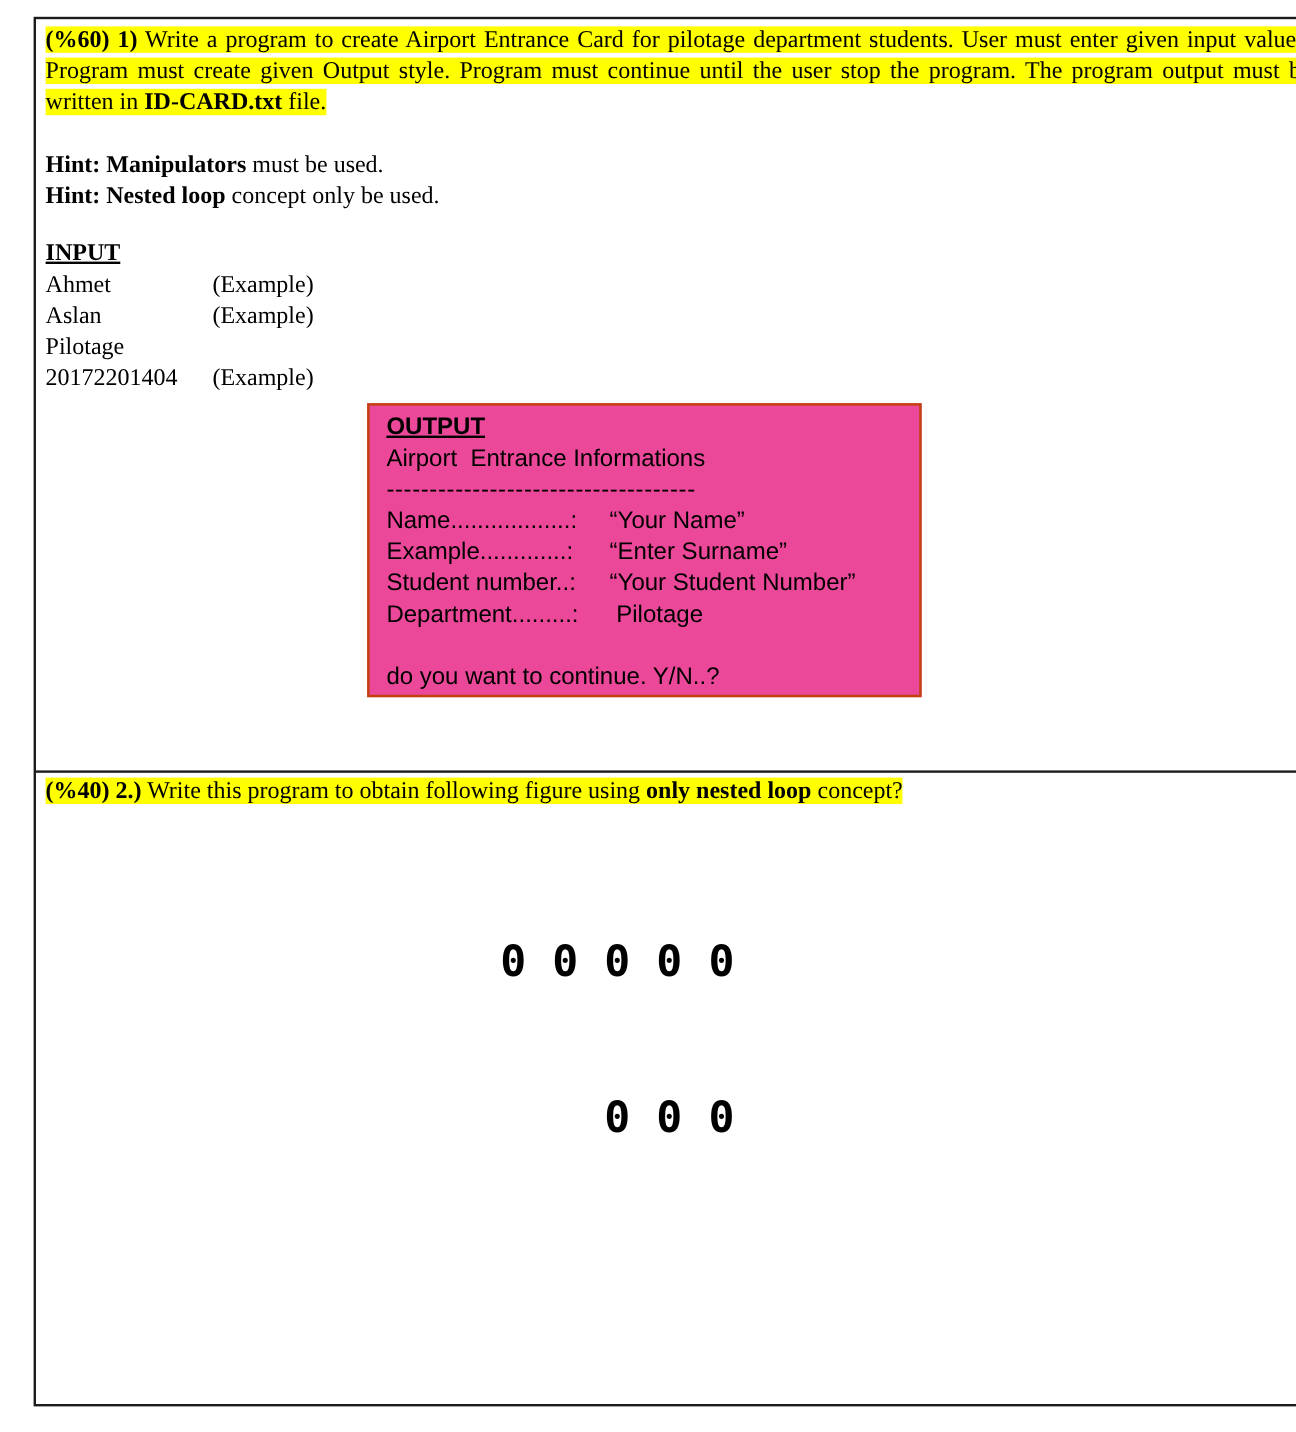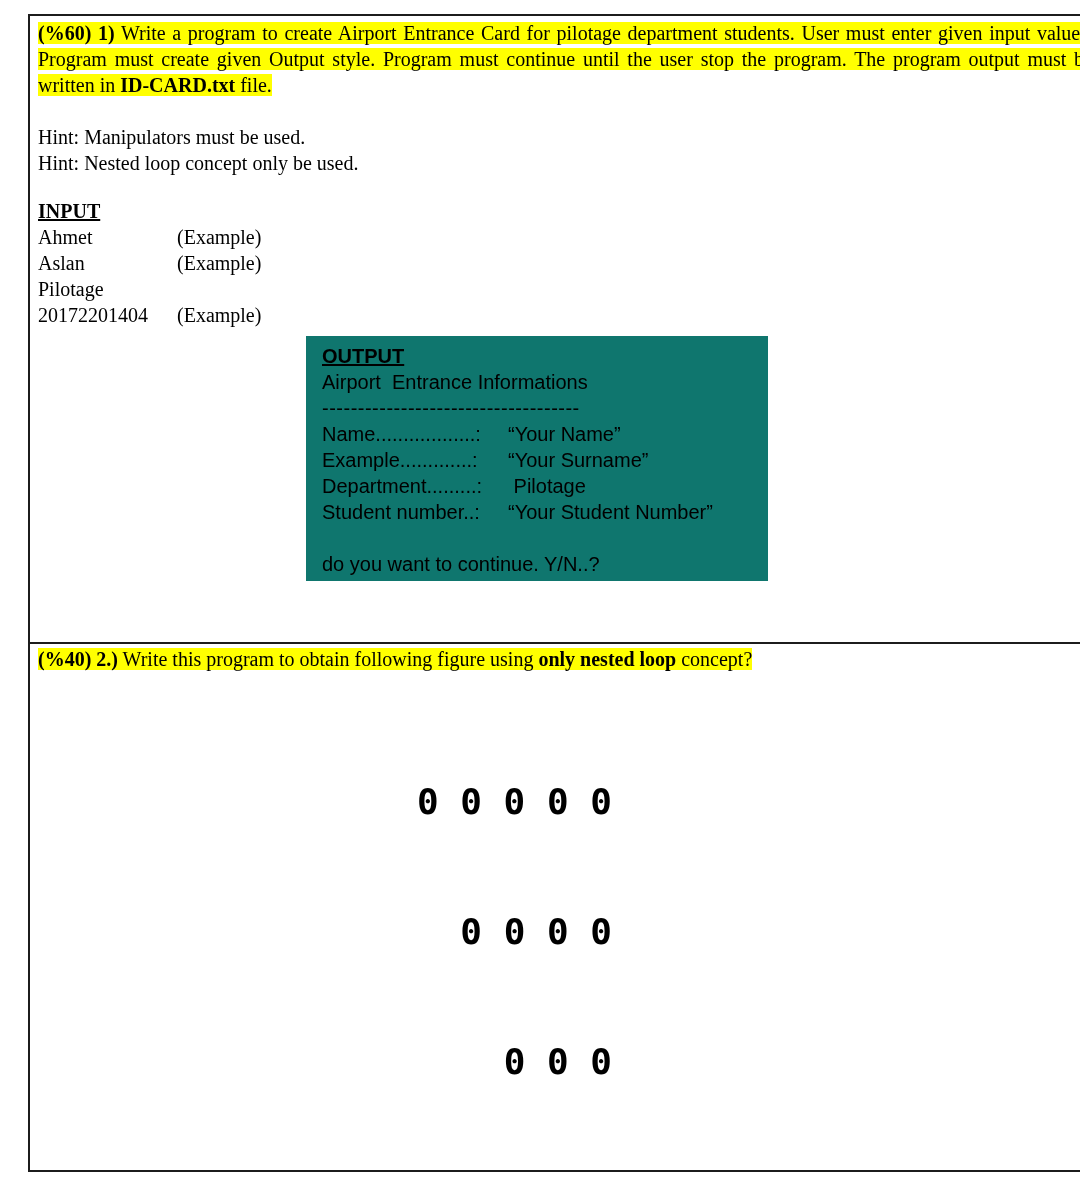--- a/index.html
+++ b/index.html
@@ -13,31 +13,31 @@
   }
   .sec { box-sizing:border-box; }
   .sec1 { height:628px; border-bottom:2px solid #1c1c1c; padding:4px 8px 0 8px; }
   .sec2 { height:526px; padding:2px 8px 16px 8px; overflow:hidden; }
 
   .q1 { font-size:20px; line-height:26px; text-align:justify; margin:0; }
   .hl { background:#ffff00; }
   b.lead { font-weight:bold; }
 
   .hints { margin-top:26px; font-size:20px; line-height:26px; }
-  .hint-line b { font-weight:normal; }
+  .hint-line b { font-weight:bold; }
 
   .input-sec { margin-top:22px; font-size:20px; line-height:26px; }
   .input-heading { font-weight:bold; text-decoration:underline; }
   .input-row .val { display:inline-block; min-width:139px; }
 
   .output-box {
     margin-left:268px; margin-top:8px; width:462px; height:245px;
-    border:2px solid #0f766e; box-sizing:border-box;
+    border:2px solid #c2410c; box-sizing:border-box;
     font-family:"Liberation Sans", sans-serif; font-size:20px; line-height:26px;
-    padding:5px 4px 16px 14px; background:#0f766e;
+    padding:5px 4px 16px 14px; background:#ec4899;
   }
   .ob-heading { font-weight:bold; text-decoration:underline; }
   .ob-title { white-space:pre; }
   .ob-divider { letter-spacing:0.5px; }
   .ob-field .lab { display:inline-block; width:186px; white-space:pre; }
   .ob-field .val { white-space:pre; }
   .ob-spacer { height:26px; }
 
   .q2 { font-size:20px; line-height:26px; margin:0; }
 
@@ -67,36 +67,35 @@
       <div class="input-row"><span class="val">Aslan</span><span class="note">(Example)</span></div>
       <div class="input-row"><span class="val">Pilotage</span><span class="note"></span></div>
       <div class="input-row"><span class="val">20172201404</span><span class="note">(Example)</span></div>
     </div>
 
     <div class="output-box">
       <div class="ob-heading">OUTPUT</div>
       <div class="ob-title">Airport  Entrance Informations</div>
       <div class="ob-divider">------------------------------------</div>
       <div class="ob-field"><span class="lab">Name..................:</span><span class="val">“Your Name”</span></div>
-      <div class="ob-field"><span class="lab">Example.............:</span><span class="val">“Your Surname”</span></div>
+      <div class="ob-field"><span class="lab">Example.............:</span><span class="val">“Enter Surname”</span></div>
+      <div class="ob-field"><span class="lab">Student number..:</span><span class="val">“Your Student Number”</span></div>
       <div class="ob-field"><span class="lab">Department.........:</span><span class="val"> Pilotage</span></div>
-      <div class="ob-field"><span class="lab">Student number..:</span><span class="val">“Your Student Number”</span></div>
       <div class="ob-spacer"></div>
       <div class="ob-continue">do you want to continue. Y/N..?</div>
     </div>
 
   </div>
 
   <div class="sec sec2">
 
     <p class="q2"><span class="hl" style="background: rgb(255, 255, 0);"><b class="lead">(%40) 2.)</b><span> Write this program to obtain following figure using </span><b>only nested loop</b><span> concept?</span></span></p>
 
     <div class="figure">
       <div class="fig-row">0 0 0 0 0</div>
-      <div class="fig-row">0 0 0 0</div>
       <div class="fig-row">0 0 0</div>
       
       
       
       
       
       
       
     </div>
 

